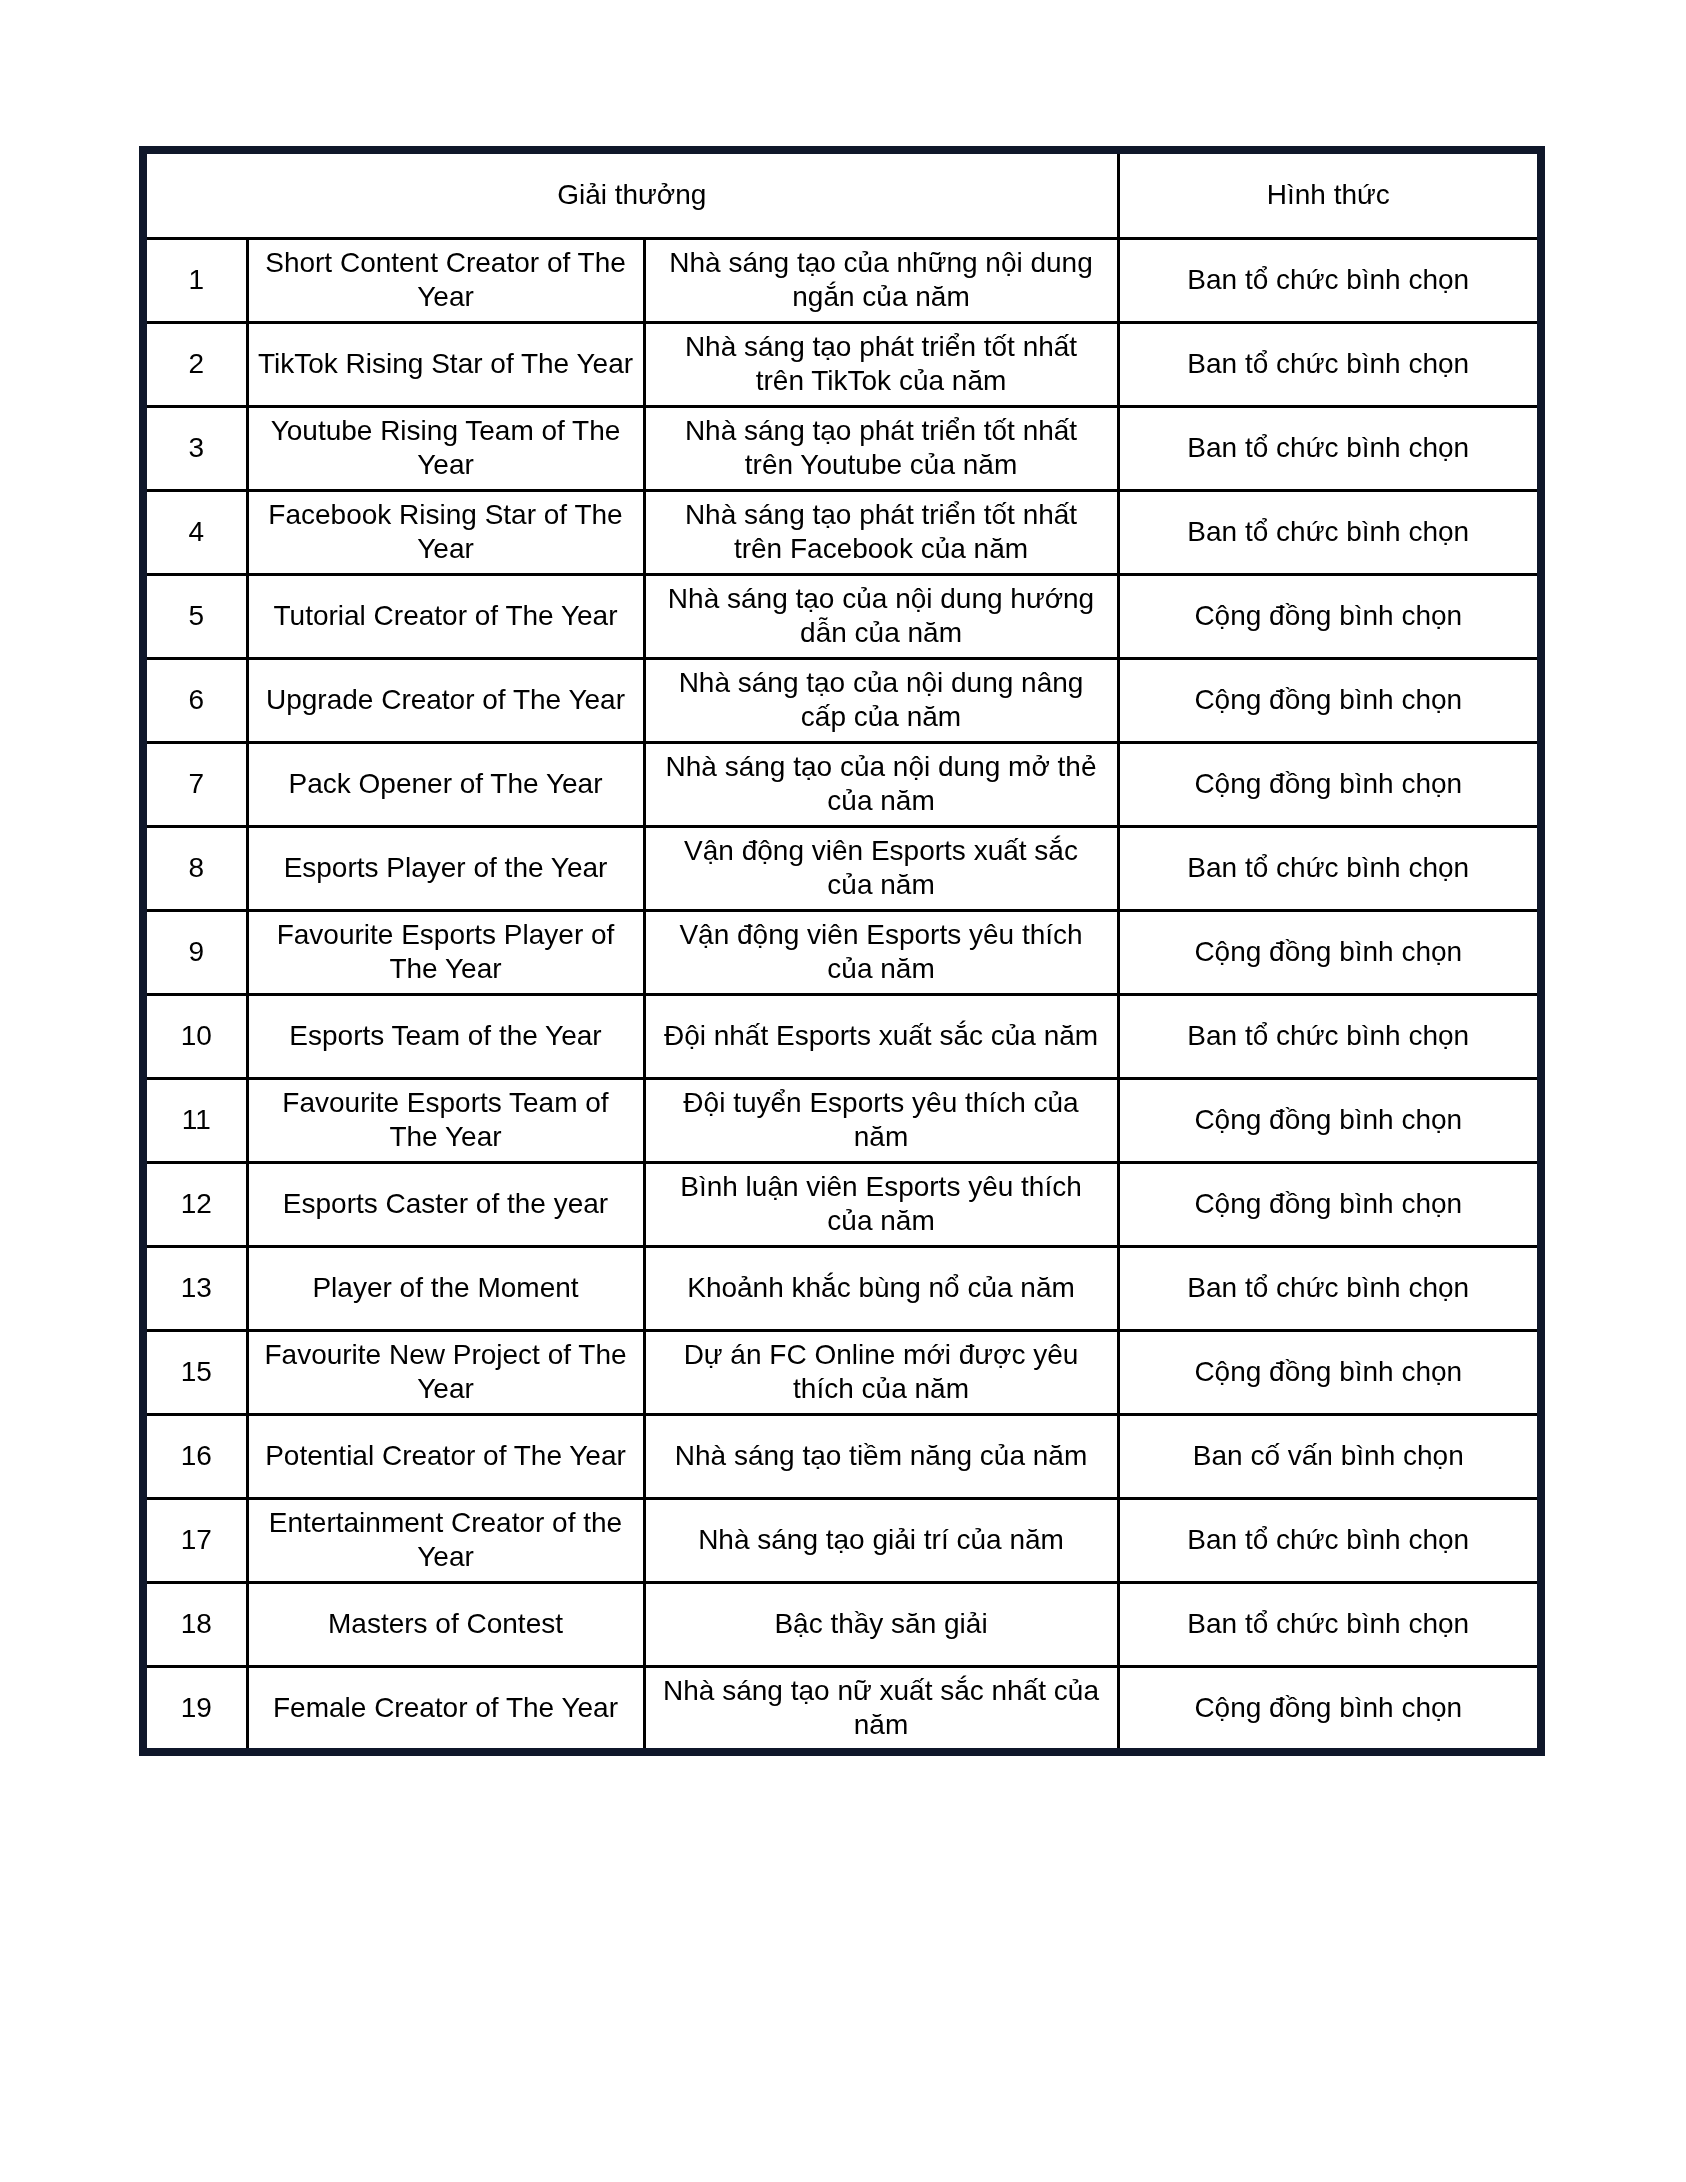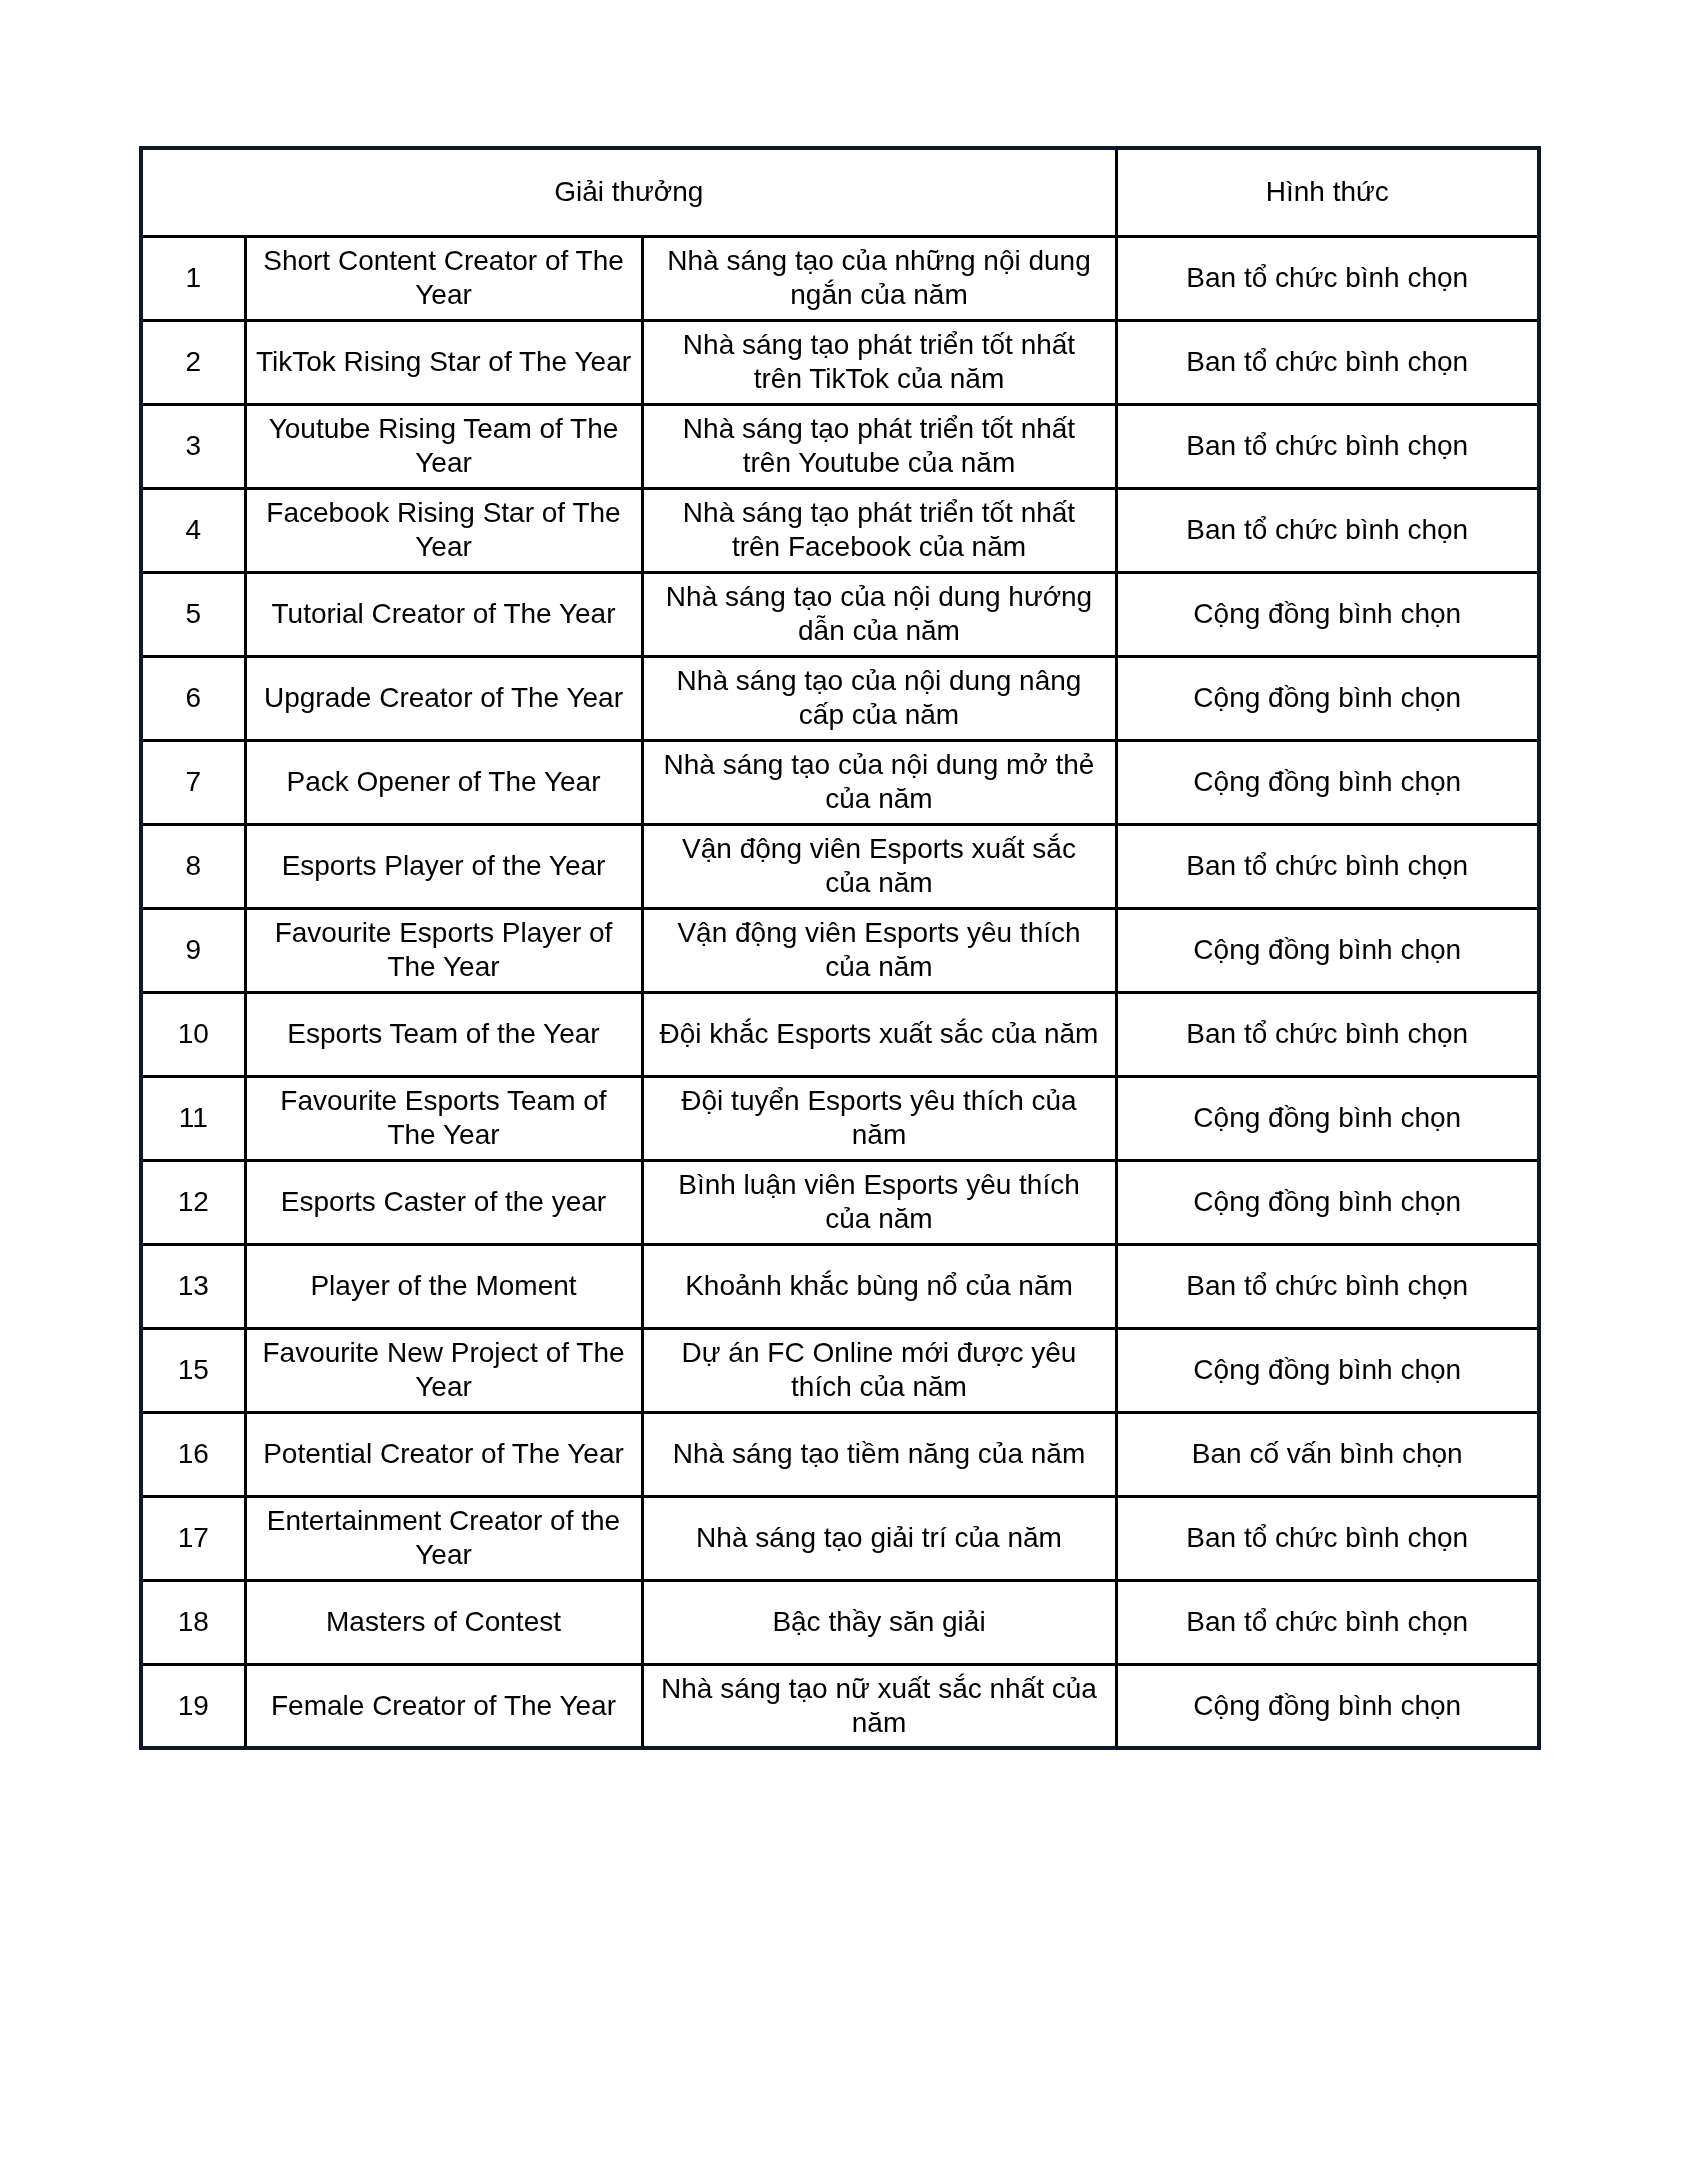--- a/index.html
+++ b/index.html
@@ -14,21 +14,21 @@
     font-family: "Liberation Sans", sans-serif;
     color: #000000;
   }
   table.doc-table {
     position: absolute;
     left: 139px;
     top: 146px;
     width: 1398px;
     border-collapse: collapse;
     table-layout: fixed;
-    border: 4px solid #0f172a;
+    border: 8px solid #0f172a;
   }
   table.doc-table th,
   table.doc-table td {
     border: 3px solid #000000;
     font-weight: normal;
     font-size: 28px;
     line-height: 34px;
     text-align: center;
     vertical-align: middle;
     padding: 2px 10px;
@@ -107,21 +107,21 @@
       </tr>
       <tr>
         <td>9</td>
         <td>Favourite Esports Player of The Year</td>
         <td>Vận động viên Esports yêu thích của năm</td>
         <td>Cộng đồng bình chọn</td>
       </tr>
       <tr>
         <td>10</td>
         <td>Esports Team of the Year</td>
-        <td>Đội khắc Esports xuất sắc của năm</td>
+        <td>Đội nhất Esports xuất sắc của năm</td>
         <td>Ban tổ chức bình chọn</td>
       </tr>
       <tr>
         <td>11</td>
         <td>Favourite Esports Team of The Year</td>
         <td>Đội tuyển Esports yêu thích của năm</td>
         <td>Cộng đồng bình chọn</td>
       </tr>
       <tr>
         <td>12</td>

